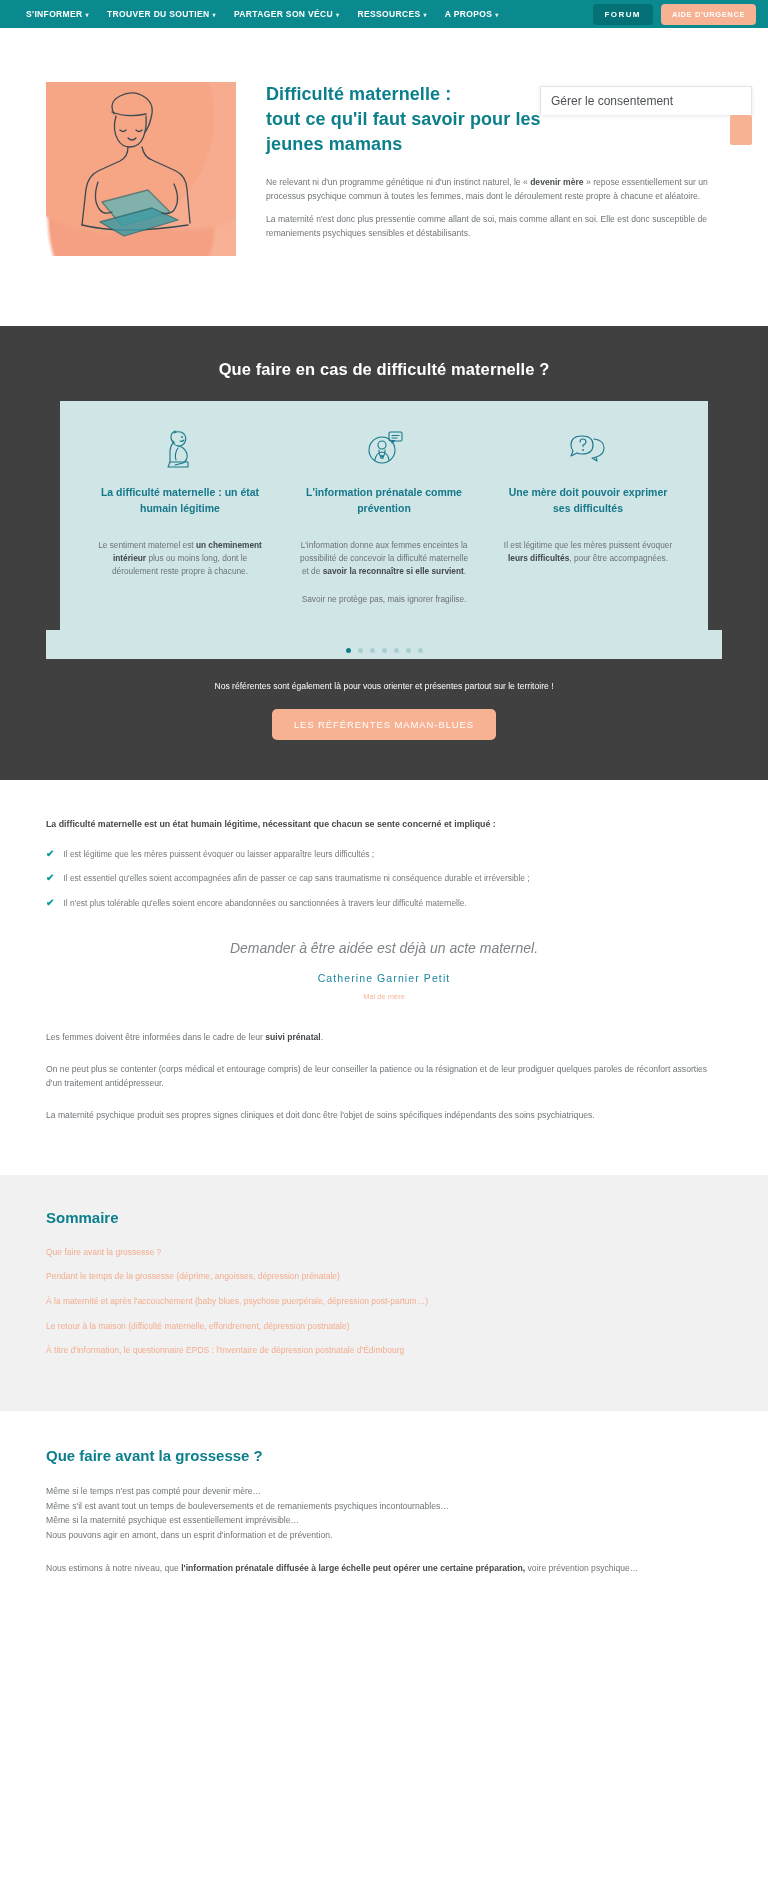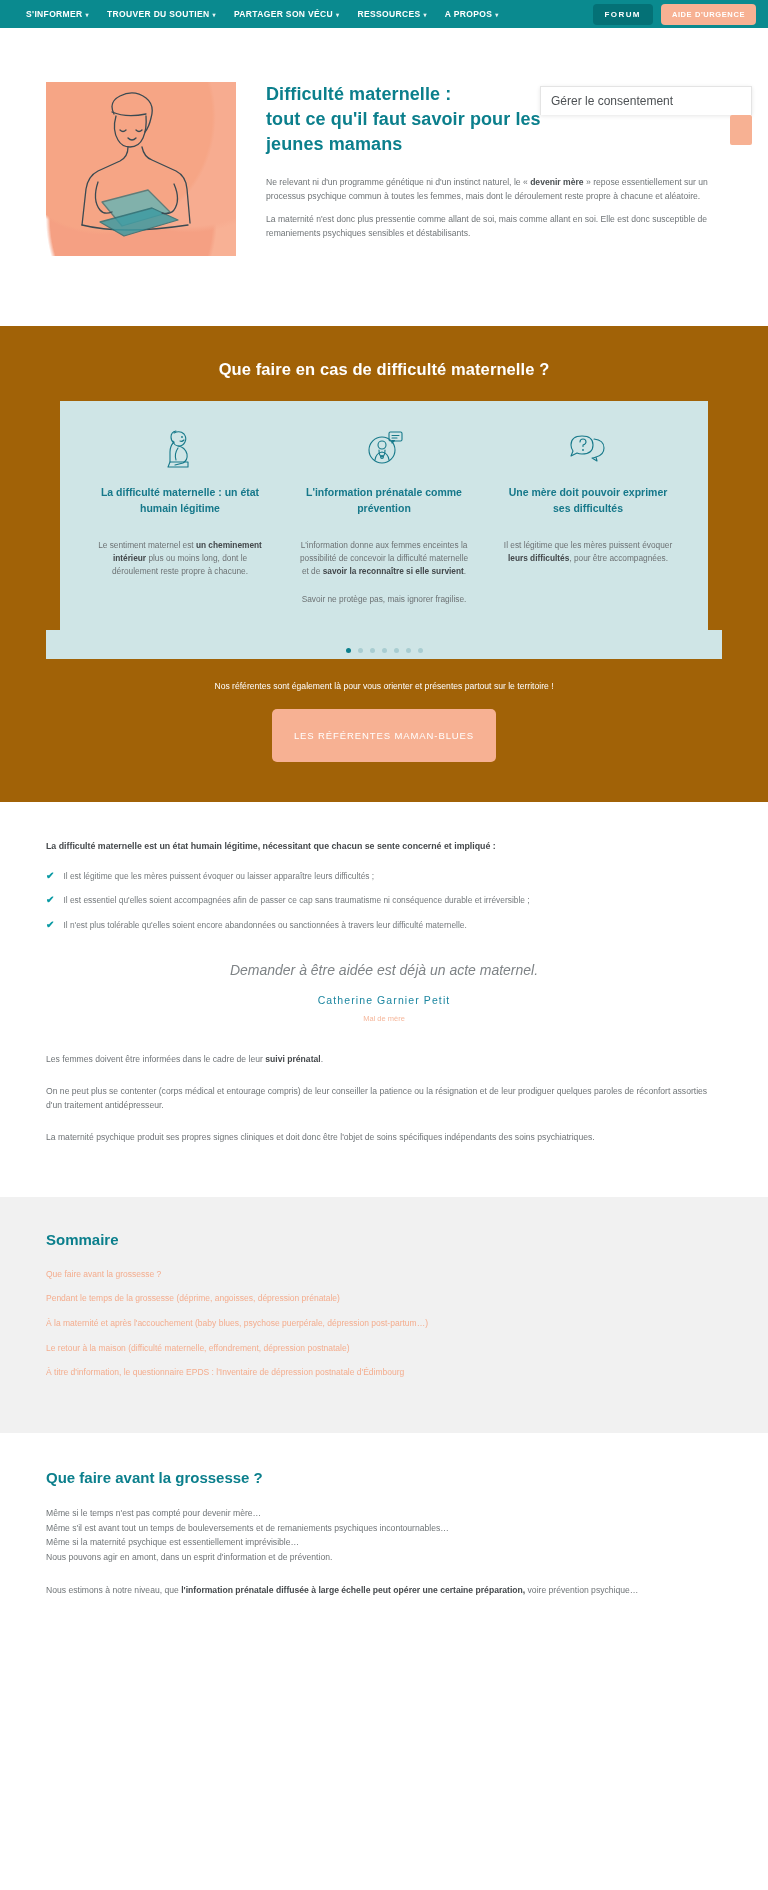--- a/index.html
+++ b/index.html
@@ -119,21 +119,21 @@
   .consent-body{
     background:#f7b193;
     height:30px;
     width:22px;
     margin-left:190px;
     border-radius:2px;
   }
 
   
   .teal{
-    background:#a16207;
+    background:#404040;
     padding:34px 0 40px 0;
   }
   .teal-title{
     color:#ffffff;
     font-size:16.5px;
     font-weight:bold;
     text-align:center;
     margin:0 0 22px 0;
     letter-spacing:.1px;
   }
@@ -175,21 +175,21 @@
     text-align:center;
     margin:22px 0 18px 0;
   }
   .cta-wrap{ text-align:center; }
   .cta{
     display:inline-block;
     background:#f7b193;
     color:#ffffff;
     font-size:9.5px;
     letter-spacing:.9px;
-    padding:21px 22px;
+    padding:10px 22px;
     border-radius:5px;
     cursor:pointer;
   }
 
   
   .content{ padding:38px 46px 34px 46px; background:#fff; }
   .lead{
     color:#45494c;
     font-size:8.8px;
     font-weight:bold;

